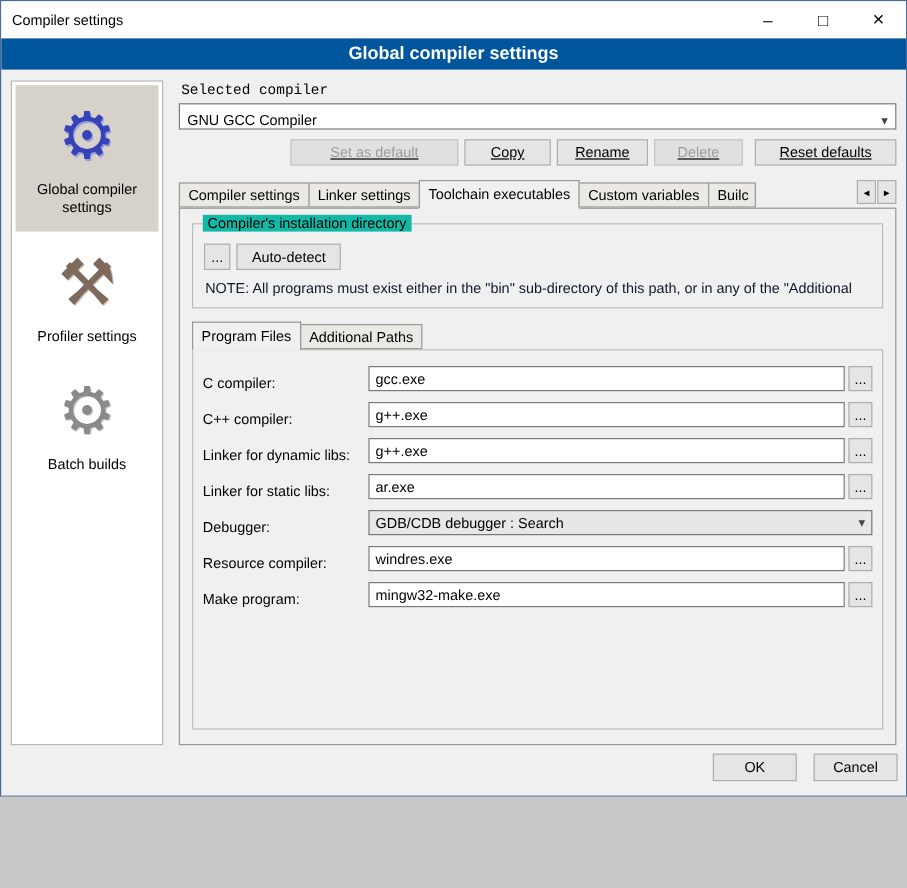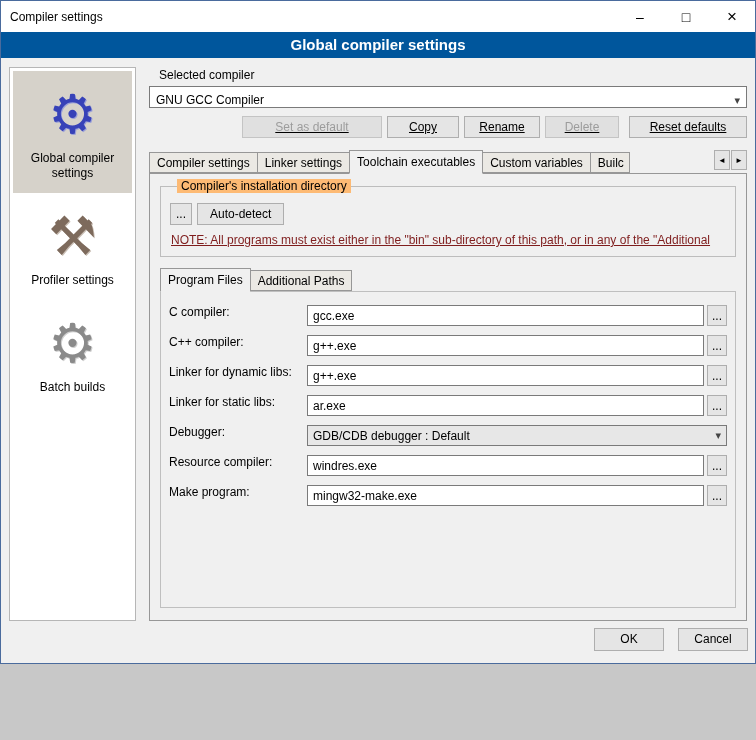--- a/index.html
+++ b/index.html
@@ -30,21 +30,21 @@
   .side-item { text-align:center; padding:13px 4px 12px; }
   .side-item.selected { background:#d6d2ca; }
   .side-icon { display:block; font-size:54px; line-height:60px; }
   .icon-blue { color:#3742b8; text-shadow:1px 1px 0 #9aa0d8; }
   .icon-tool { color:#7d6a5c; text-shadow:1px 1px 0 #c9beb4; }
   .icon-gray { color:#8a8a8a; text-shadow:1px 1px 0 #cfcfcf; }
   .side-label { display:block; margin-top:7px; line-height:1.25; }
 
   .main { flex:1; min-width:0; display:flex; flex-direction:column; }
 
-  .sc-label { margin:1px 0 4px 10px; }
+  .sc-label { margin:1px 0 4px 2px;font-family:Liberation Mono, monospace; }
 
   .combo { height:22px; border:1px solid #7a7a7a; background:#fff; display:flex; align-items:flex-end; padding:0 6px; }
   .combo .arrow { margin-left:auto; color:#444; font-size:11px; }
 
   .btn { height:22px; background:#e5e5e5; border:1px solid #aeaeae; font:inherit; color:#000; padding:0 11px; cursor:default; }
   .btn.disabled { background:#e0e0e0; color:#9c9c9c; border-color:#c4c4c4; }
 
   .btn-row { display:flex; margin-top:8px; gap:5px; align-items:center;text-decoration:underline; }
   .btn-row .spacer { flex:1; }
   .w-setdef { width:140px; }
@@ -62,33 +62,33 @@
   .tab.truncated { max-width:40px; overflow:hidden; }
   .tab-arrows { margin-left:auto; display:flex; align-self:flex-start; }
   .tab-arrow { width:16px; height:20px; background:#e5e5e5; border:1px solid #aeaeae; font-size:8px;
                display:flex; align-items:center; justify-content:center; margin-left:1px; }
 
   .panel { flex:1; min-height:0; border:1px solid #979797; background:#f0f0f0;
            padding:12px 10px 12px; display:flex; flex-direction:column; position:relative; z-index:1; }
 
   
   .groupbox { position:relative; border:1px solid #bdbdbd; padding:16px 9px 7px; }
-  .groupbox .legend { position:absolute; top:-8px; left:16px; background:#fdba74; padding:0 4px; }
+  .groupbox .legend { position:absolute; top:-8px; left:8px; background:#14b8a6; padding:0 4px; }
   .dir-row { display:flex; gap:5px; }
   .dir-input { flex:1; height:22px; border:1px solid #3a93d5; background:#fff; display:flex; align-items:center; padding:0 2px; }
   .sel-text { background:#0078d7; color:#fff; padding:1px 2px; }
   .dots-sm { width:22px; padding:0; flex:none; }
   .autodetect-btn { padding:0 12px; flex:none; }
-  .note { color:#7f1d1d; margin:8px 0 2px 1px; white-space:nowrap; overflow:hidden;text-decoration:underline; }
+  .note { color:#0f172a; margin:8px 0 2px 1px; white-space:nowrap; overflow:hidden; }
 
   
   .inner-area { margin-top:11px; flex:1; min-height:0; display:flex; flex-direction:column; }
   .inner-panel { flex:1; border:1px solid #bfbfbf; background:#f0f0f0; padding:13px 8px 10px; }
 
-  .frow { display:flex; align-items:flex-start; margin-bottom:9px; }
+  .frow { display:flex; align-items:flex-end; margin-bottom:9px; }
   .flabel { width:138px; flex:none; }
   .fvalue { flex:1; min-width:0; height:21px; border:1px solid #7a7a7a; background:#fff;
             display:flex; align-items:center; padding:0 5px; }
   .fdots { width:20px; height:21px; padding:0; margin-left:3px; flex:none; }
   .fcombo { flex:1; min-width:0; height:21px; border:1px solid #7a7a7a; background:#e7e7e7;
             display:flex; align-items:center; padding:0 5px; }
   .fcombo .arrow { margin-left:auto; color:#444; font-size:11px; }
 
   
   .footer { height:40px; flex:none; display:flex; align-items:center; justify-content:flex-end;
@@ -205,21 +205,21 @@
                 <span class="flabel">Linker for static libs:</span>
                 <div class="fvalue">
                   <span>ar.exe</span>
                 </div>
                 <button class="btn fdots">...</button>
               </div>
 
               <div class="frow">
                 <span class="flabel">Debugger:</span>
                 <div class="fcombo">
-                  <span>GDB/CDB debugger : Default</span>
+                  <span>GDB/CDB debugger : Search</span>
                   <span class="arrow">▾</span>
                 </div>
               </div>
 
               <div class="frow">
                 <span class="flabel">Resource compiler:</span>
                 <div class="fvalue">
                   <span>windres.exe</span>
                 </div>
                 <button class="btn fdots">...</button>

